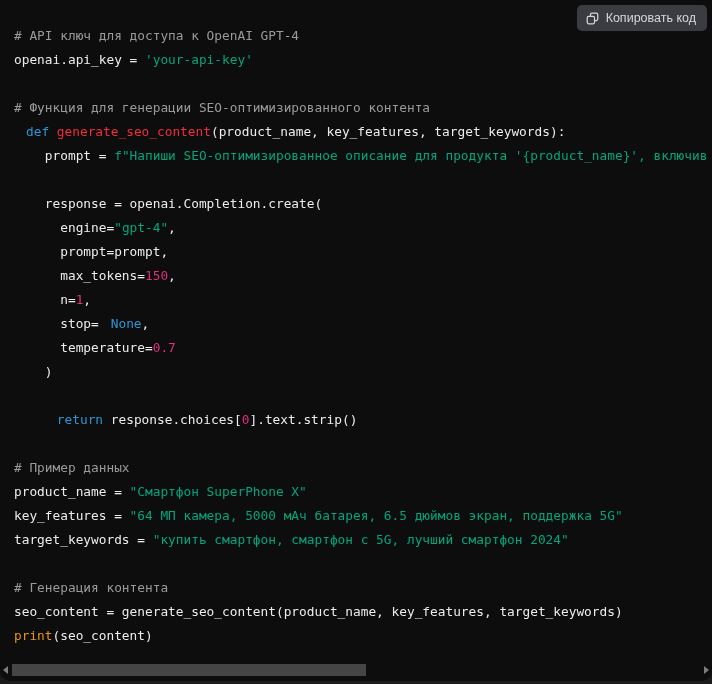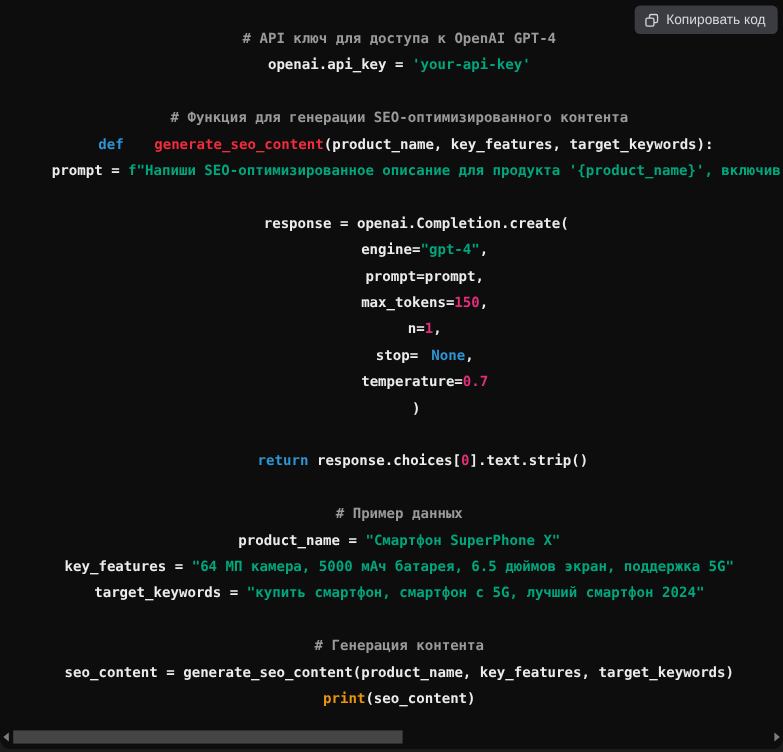--- a/index.html
+++ b/index.html
@@ -38,31 +38,30 @@
     cursor: pointer;
     z-index: 5;
   }
   .copy-btn svg { display: block; }
   .code-area {
     position: absolute;
     top: 0; left: 0; right: 0;
     padding: 24px 0 0 14px;
     font-family: "DejaVu Sans Mono", "Liberation Mono", monospace;
     font-size: 12.8px;
-    font-weight: 700;
+    font-weight: 400;
     color: var(--plain, #ececec);
     white-space: pre;
-    text-align: center;
   }
   .line { height: 24px; line-height: 24px; }
   .tok-com { color: var(--comment, #9a9a9a); }
   .tok-kw  { color: var(--keyword, #2e95d3); margin-left: 12px; }
   .tok-str { color: var(--string, #00a67d); }
   .tok-num { color: var(--number, #df3079); }
-  .tok-fn  { color: var(--function, #f22c3d); margin-left: 20px; }
+  .tok-fn  { color: var(--function, #f22c3d); }
   .tok-bi  { color: var(--builtin, #e9950c); }
   .hscrollbar {
     position: absolute;
     left: 0;
     bottom: 4px;
     width: 100%;
     height: 14px;
   }
   .hscroll-thumb {
     position: absolute;

